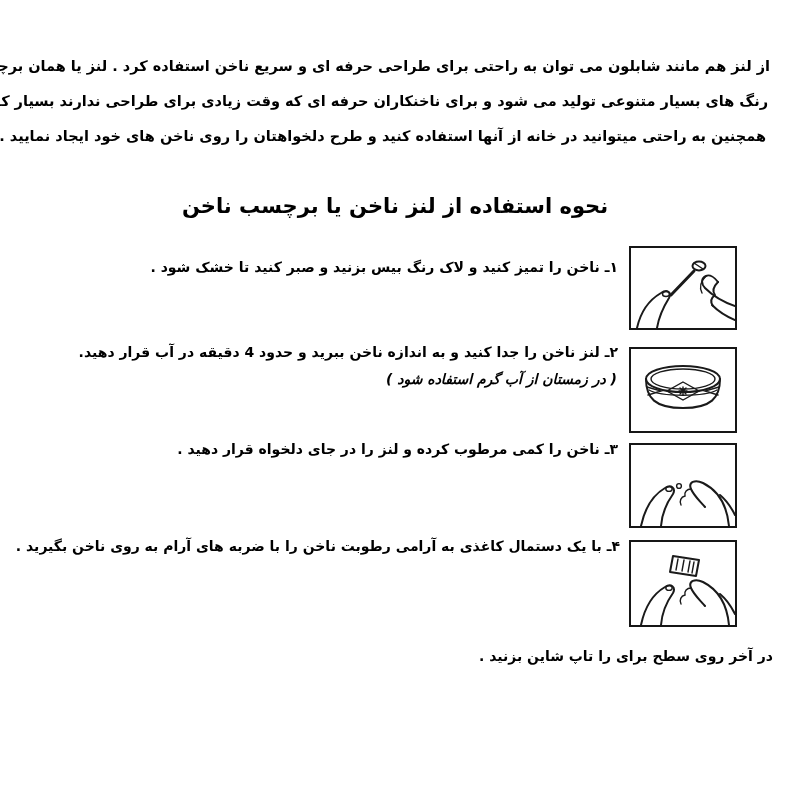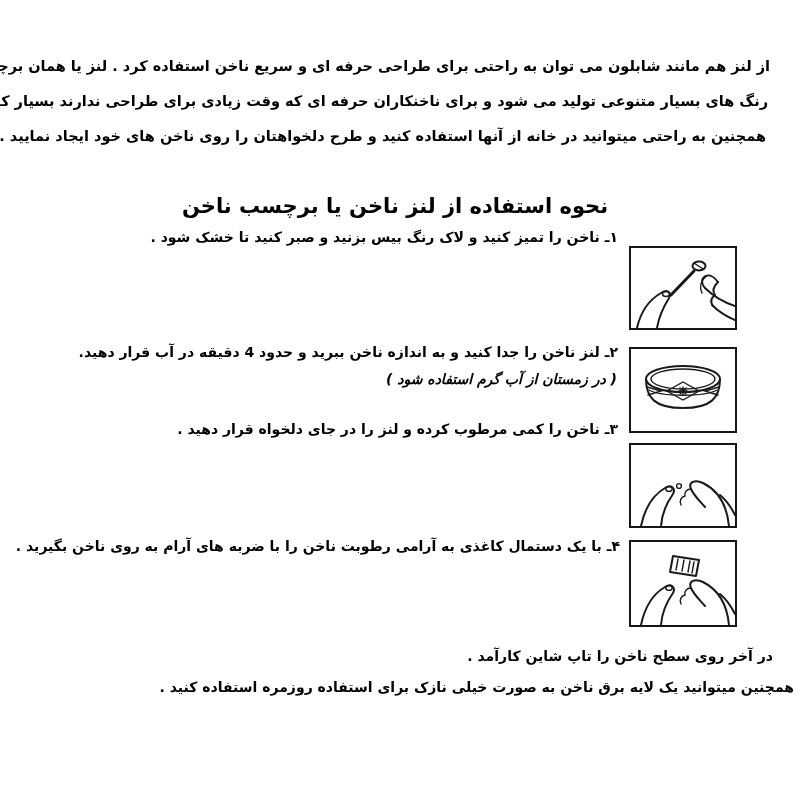--- a/index.html
+++ b/index.html
@@ -73,21 +73,21 @@
 <body>
 
 <div class="page">
 
   <div class="line intro-line" style="top:58px; right:30px;">از لنز هم مانند شابلون می توان به راحتی برای طراحی حرفه ای و سریع ناخن استفاده کرد . لنز یا همان برچسب های ناخن در طرح ها و</div>
   <div class="line intro-line" style="top:93px; right:32px;">رنگ های بسیار متنوعی تولید می شود و برای ناخنکاران حرفه ای که وقت زیادی برای طراحی ندارند بسیار کارآمد می باشد.</div>
   <div class="line intro-line" style="top:128px; right:34px;padding-left:12px;">همچنین به راحتی میتوانید در خانه از آنها استفاده کنید و طرح دلخواهتان را روی ناخن های خود ایجاد نمایید .</div>
 
   <div class="heading" style="top:183px;margin-top:11px;">نحوه استفاده از لنز ناخن یا برچسب ناخن</div>
 
-  <div class="line step-line" style="top:229px; right:182px;">۱ـ ناخن را تمیز کنید و لاک رنگ بیس بزنید و صبر کنید تا خشک شود .</div>
+  <div class="line step-line" style="top:259px; right:182px;">۱ـ ناخن را تمیز کنید و لاک رنگ بیس بزنید و صبر کنید تا خشک شود .</div>
   <div class="figure" style="top:246px; height:84px;">
     <svg viewBox="0 0 104 80">
       <path class="sketch" d="M6,80 C10,62 18,52 30,45 C36,41 41,44 38,50 C33,58 28,68 26,80"></path>
       <ellipse class="sketch-thin" cx="35" cy="46" rx="3.5" ry="2.5"></ellipse>
       <path class="sketch" style="stroke-width:3" d="M40,47 L63,23"></path>
       <ellipse class="sketch" cx="68" cy="18" rx="6.5" ry="4.5"></ellipse>
       <path class="sketch-thin" d="M63,15 L72,21"></path>
       <path class="sketch" d="M104,58 C92,54 82,48 74,40 C70,36 70,30 75,28 C79,26 84,30 87,34"></path>
       <path class="sketch" d="M87,34 C83,38 81,43 84,47 C80,50 79,54 82,58"></path>
       <path class="sketch" d="M104,72 C94,68 87,63 81,57"></path>
@@ -103,21 +103,21 @@
       <ellipse class="sketch-thin" cx="52" cy="30" rx="32" ry="10"></ellipse>
       <path class="sketch" d="M15,30 C15,49 24,59 52,59 C80,59 89,49 89,30"></path>
       <path class="sketch-thin" d="M18,41 C30,48 74,48 86,41"></path>
       <path class="sketch-thin" d="M52,33 L68,42 L52,51 L36,42 Z"></path>
       <path class="sketch-thin" d="M52,38 L52,46 M48,42 L56,42 M49,39 L55,45 M55,39 L49,45"></path>
       <path class="sketch-thin" d="M16,38 L30,42 L17,46"></path>
       <path class="sketch-thin" d="M88,38 L74,42 L87,46"></path>
     </svg>
   </div>
 
-  <div class="line step-line" style="top:421px; right:182px;">۳ـ ناخن را کمی مرطوب کرده و لنز را در جای دلخواه قرار دهید .</div>
+  <div class="line step-line" style="top:441px; right:182px;">۳ـ ناخن را کمی مرطوب کرده و لنز را در جای دلخواه قرار دهید .</div>
   <div class="figure" style="top:443px; height:85px;">
     <svg viewBox="0 0 104 81">
       <path class="sketch" d="M10,81 C14,62 22,50 34,43 C40,39 45,43 42,49 C37,56 31,68 30,81"></path>
       <ellipse class="sketch-thin" cx="38" cy="44" rx="3.2" ry="2.4"></ellipse>
       <path class="sketch" d="M98,81 C96,60 88,46 72,38 C64,34 57,37 60,44 C63,51 69,56 74,62"></path>
       <path class="sketch-thin" d="M60,44 C56,44 53,47 54,51 C50,52 48,56 50,60"></path>
       <path class="sketch" d="M104,70 C100,62 95,55 89,50"></path>
       <circle class="sketch-thin" cx="48" cy="41" r="2.4"></circle>
     </svg>
   </div>
@@ -128,16 +128,15 @@
       <path class="sketch" d="M42,14 L68,18 L65,34 L39,30 Z"></path>
       <path class="sketch-thin" d="M47,17 L45,28 M53,18 L51,29 M59,19 L57,30 M63,20 L61,31"></path>
       <path class="sketch" d="M10,83 C14,64 22,52 34,45 C40,41 45,45 42,51 C37,58 31,70 30,83"></path>
       <ellipse class="sketch-thin" cx="38" cy="46" rx="3.2" ry="2.4"></ellipse>
       <path class="sketch" d="M98,83 C96,62 88,48 72,40 C64,36 57,39 60,46 C63,53 69,58 74,64"></path>
       <path class="sketch-thin" d="M60,46 C56,46 53,49 54,53 C50,54 48,58 50,62"></path>
       <path class="sketch" d="M104,72 C100,64 95,57 89,52"></path>
     </svg>
   </div>
 
-  <div class="line outro-line" style="top:648px; right:27px;">در آخر روی سطح ناخن را تاپ شاین کارآمد .</div>
-  <div class="line outro-line" style="top:679px; right:6px;">همچنین میتوانید یک لایه برق ناخن به صورت خیلی نازک برای استفاده روزمره استفاده کنید .</div>
+  <div class="line outro-line" style="top:648px; right:27px;">در آخر روی سطح برای را تاپ شاین بزنید .</div>
 
 </div>
 
 </body></html>

